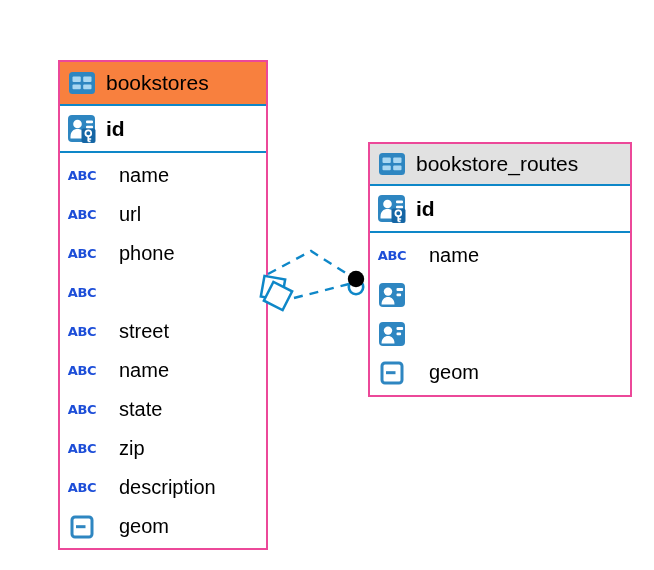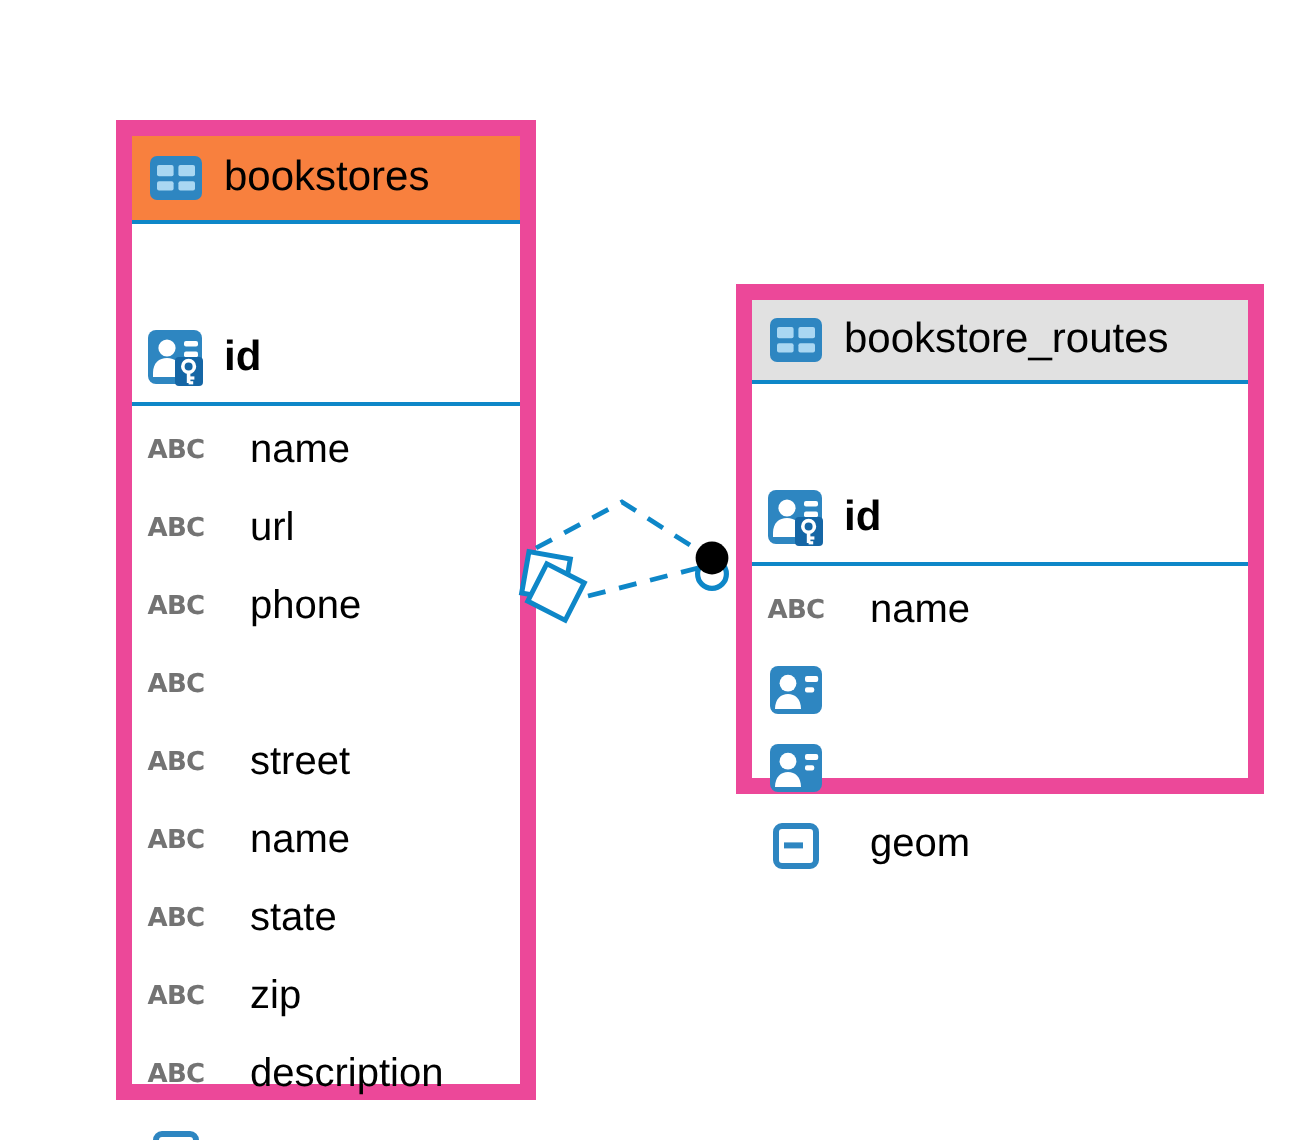--- a/index.html
+++ b/index.html
@@ -2,46 +2,46 @@
 <html><head>
 <meta charset="utf-8">
 <style>
   html,body{margin:0;padding:0;}
   body{
     width:654px;height:570px;position:relative;background:#ffffff;
     font-family:"Liberation Sans", sans-serif;color:#000;overflow:hidden;
   }
   .erd-table{
     position:absolute;background:#fff;
-    border:8px solid #ec4899;box-sizing:border-box;z-index:2;
+    border:2px solid #ec4899;box-sizing:border-box;z-index:2;
   }
   .tbl-header{
     display:flex;align-items:center;gap:10px;padding:0 8px;
     border-bottom:2px solid #0E87C8;box-sizing:border-box;
   }
   .tbl-header .tbl-title{font-size:21px;color:#000;}
   #bookstores .tbl-header{background:#F8803E;height:44px;}
   #bookstore-routes .tbl-header{background:#E1E1E1;height:42px;}
   .pk-section{
     display:flex;align-items:center;gap:10px;padding:0 8px;height:47px;
-    border-bottom:2px solid #0E87C8;box-sizing:box;box-sizing:border-box;margin-top:44px;
+    border-bottom:2px solid #0E87C8;box-sizing:box;box-sizing:border-box;
   }
   .pk-name{font-size:21px;font-weight:bold;}
   .col-list{padding-top:3px;}
   .row{
     display:flex;align-items:center;gap:9px;padding:0 8px;height:39px;
     box-sizing:border-box;
   }
   #bookstore-routes .row{height:39px;}
   .col-name{font-size:20px;margin-left:14px;}
   .icon-cell{
     width:28px;min-width:28px;display:flex;align-items:center;justify-content:center;
   }
   .abc{
-    font-weight:800;font-size:13px;letter-spacing:-0.3px;color:#737373;
+    font-weight:800;font-size:13px;letter-spacing:-0.3px;color:#1d4ed8;
     font-family:"DejaVu Sans", "Liberation Sans", sans-serif;
   }
   #connector{position:absolute;left:248px;top:238px;z-index:3;}
 </style>
 </head>
 <body>
 
 <div class="erd-table" id="bookstores" style="left:58px;top:60px;width:210px;height:490px;">
 
   <div class="tbl-header">

